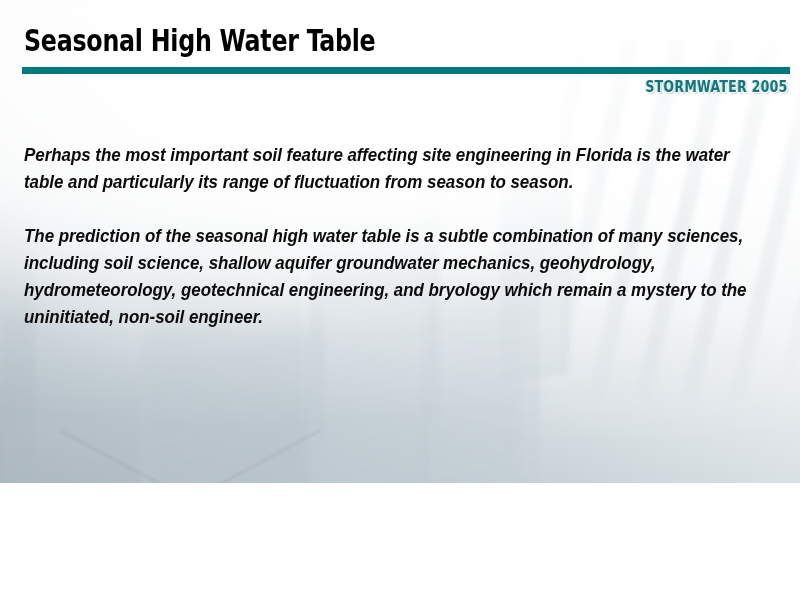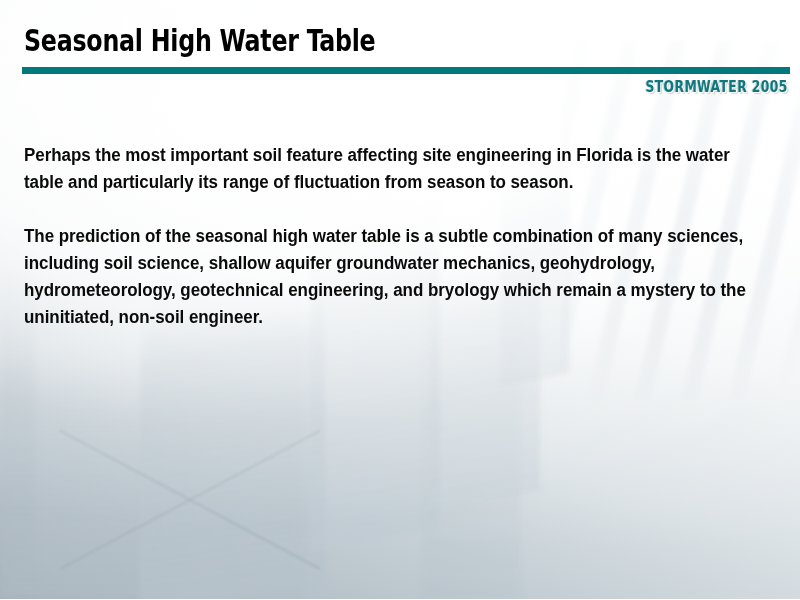--- a/index.html
+++ b/index.html
@@ -4,21 +4,21 @@
 <style>
   html, body {
     margin: 0;
     padding: 0;
     background: #ffffff;
   }
 
   #slide {
     position: relative;
     width: 800px;
-    height: 599px;
+    height: 483px;
     overflow: hidden;
     background: #ffffff;
     font-family: "Liberation Sans", "DejaVu Sans", sans-serif;
   }
 
   
   .bg-layer {
     position: absolute;
     inset: 0;
     pointer-events: none;
@@ -159,20 +159,21 @@
       -1px 0px 0 rgba(120,170,175,0.45),
        2px 2px 1px rgba(110,130,140,0.30);
   }
 
   
   #body {
     position: absolute;
     left: 24px;
     top: 142px;
     width: 756px;
+    font-style: italic;
   }
 
   .para {
     font-family: "Liberation Sans", "DejaVu Sans", sans-serif;
     font-weight: bold;
     font-size: 17.5px;
     line-height: 27px;
     color: #0a0a0a;
     letter-spacing: -0.05px;
     transform: scaleX(0.97);

